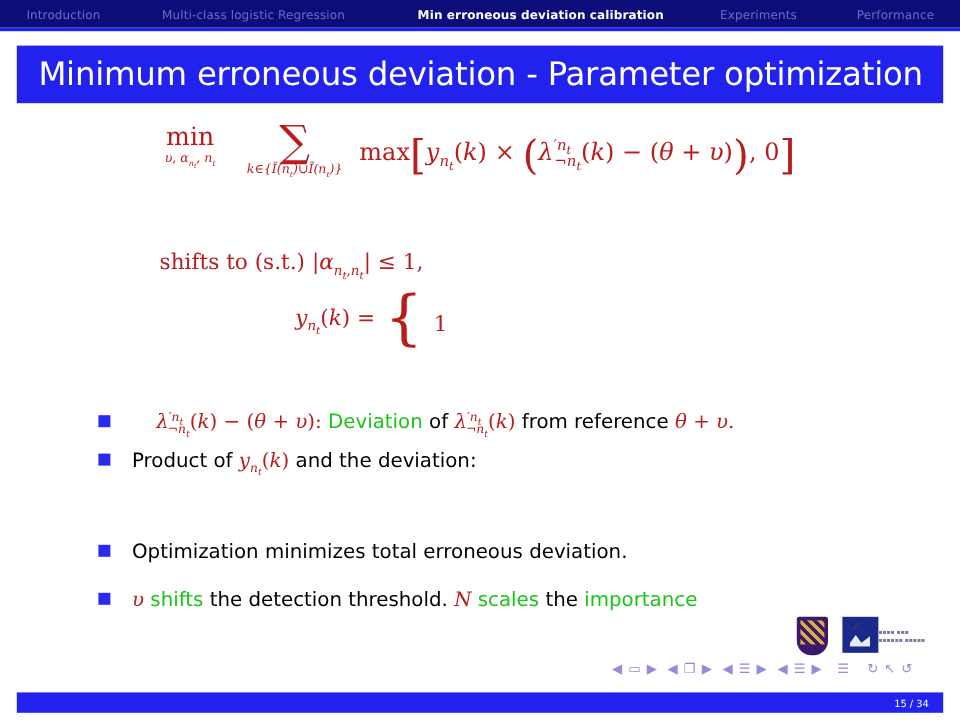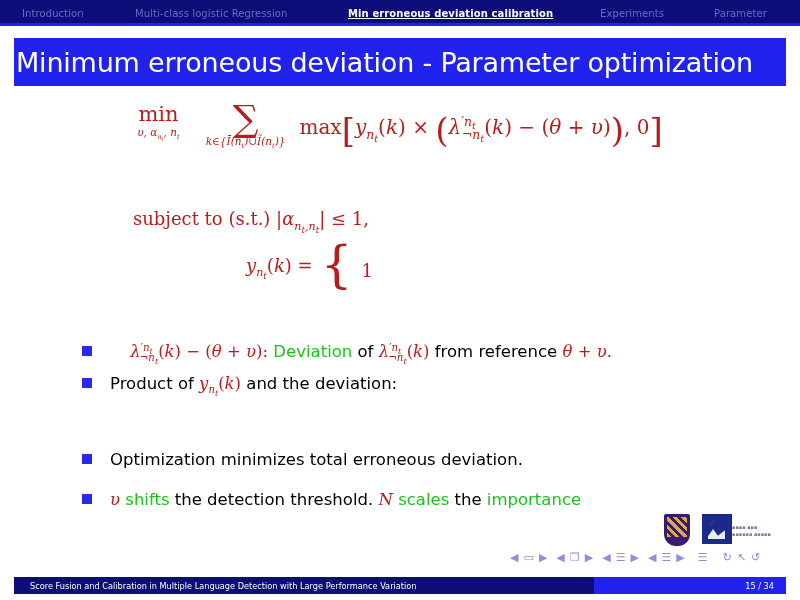--- a/index.html
+++ b/index.html
@@ -34,42 +34,41 @@
   }
   .nav-item {
     font-size: 10px;
     color: #6b6bc4;
     white-space: nowrap;
     letter-spacing: 0.1px;
   }
   .nav-item.active {
     color: #ffffff;
     font-weight: bold;
-    text-decoration: underline;
   }
   .nav-i0 { position: absolute; left: 22px;  top: 8px; }
   .nav-i1 { position: absolute; left: 135px; top: 8px; }
   .nav-i2 { position: absolute; left: 348px; top: 8px; }
   .nav-i3 { position: absolute; left: 600px; top: 8px; }
   .nav-i4 { position: absolute; left: 714px; top: 8px; }
 
   
   .titlebar {
     position: absolute;
     top: 38px; left: 14px;
     width: 772px;
     height: 48px;
     background: #2222ee;
     display: flex;
     align-items: center;
   }
   .titlebar-text {
     color: #ffffff;
     font-size: 27px;
-    padding-left: 2px;
+    padding-left: 18px;
     white-space: nowrap;
     letter-spacing: -0.2px;
   }
 
   
   .content {
     position: absolute;
     top: 96px; left: 0;
     width: 800px;
     height: 460px;
@@ -300,21 +299,21 @@
   }
 </style>
 </head>
 <body>
 
 <div class="navbar">
   <div class="nav-item nav-i0">Introduction</div>
   <div class="nav-item nav-i1">Multi-class logistic Regression</div>
   <div class="nav-item nav-i2 active">Min erroneous deviation calibration</div>
   <div class="nav-item nav-i3">Experiments</div>
-  <div class="nav-item nav-i4">Parameter</div>
+  <div class="nav-item nav-i4">Performance</div>
 </div>
 <div class="navbar-underline"></div>
 
 <div class="titlebar">
   <div class="titlebar-text">Minimum erroneous deviation - Parameter optimization</div>
 </div>
 
 <div class="content">
 
   <div class="eq1 math">
@@ -334,21 +333,21 @@
         <span class="mup">max</span><span class="brk">[</span><span class="mi">y</span><sub>n<sub>t</sub></sub><span class="mup">(</span><span class="mi">k</span><span class="mup">)</span>
         <span class="mup">×</span>
         <span class="brk">(</span><span class="mi">λ</span><sup style="font-style:normal;">′</sup><sup>n<sub>t</sub></sup><sub style="margin-left:-14px;">¬n<sub>t</sub></sub><span class="mup">(</span><span class="mi">k</span><span class="mup">)</span>
         <span class="mup">−</span> <span class="mup">(</span><span class="mi">θ</span> <span class="mup">+</span> <span class="mi">υ</span><span class="mup">)</span><span class="brk">)</span><span class="mup">, 0</span><span class="brk">]</span>
       </div>
 
     </div>
   </div>
 
   <div class="eq2 math">
-    <span class="mup">subject to (s.t.) |</span><span class="mi">α</span><sub>n<sub>t</sub></sub><sub>,n<sub>t</sub></sub><span class="mup">| ≤ 1,</span>
+    <span class="mup">shifts to (s.t.) |</span><span class="mi">α</span><sub>n<sub>t</sub></sub><sub>,n<sub>t</sub></sub><span class="mup">| ≤ 1,</span>
   </div>
 
   <div class="eq3 math">
     <span><span class="mi">y</span><sub>n<sub>t</sub></sub><span class="mup">(</span><span class="mi">k</span><span class="mup">) =</span></span>
     <span class="brace">{</span>
     <span class="cases">
       <span class="case-row">
       </span>
       <span class="case-row">
         <span class="case-val mup">1</span>
@@ -412,19 +411,16 @@
   <span style="margin-left:4px;">◀</span>
   <span>☰</span>
   <span>▶</span>
   <span style="margin-left:8px;">☰</span>
   <span style="margin-left:10px;">↻</span>
   <span>↖</span>
   <span>↺</span>
 </div>
 
 <div class="footer">
-  <div class="footer-left">
-    <span class="footer-left-text">Score Fusion and Calibration in Multiple Language Detection with Large Performance Variation</span>
-  </div>
   <div class="footer-right">
     <span class="footer-right-text">15 / 34</span>
   </div>
 </div>
 
 </body></html>

